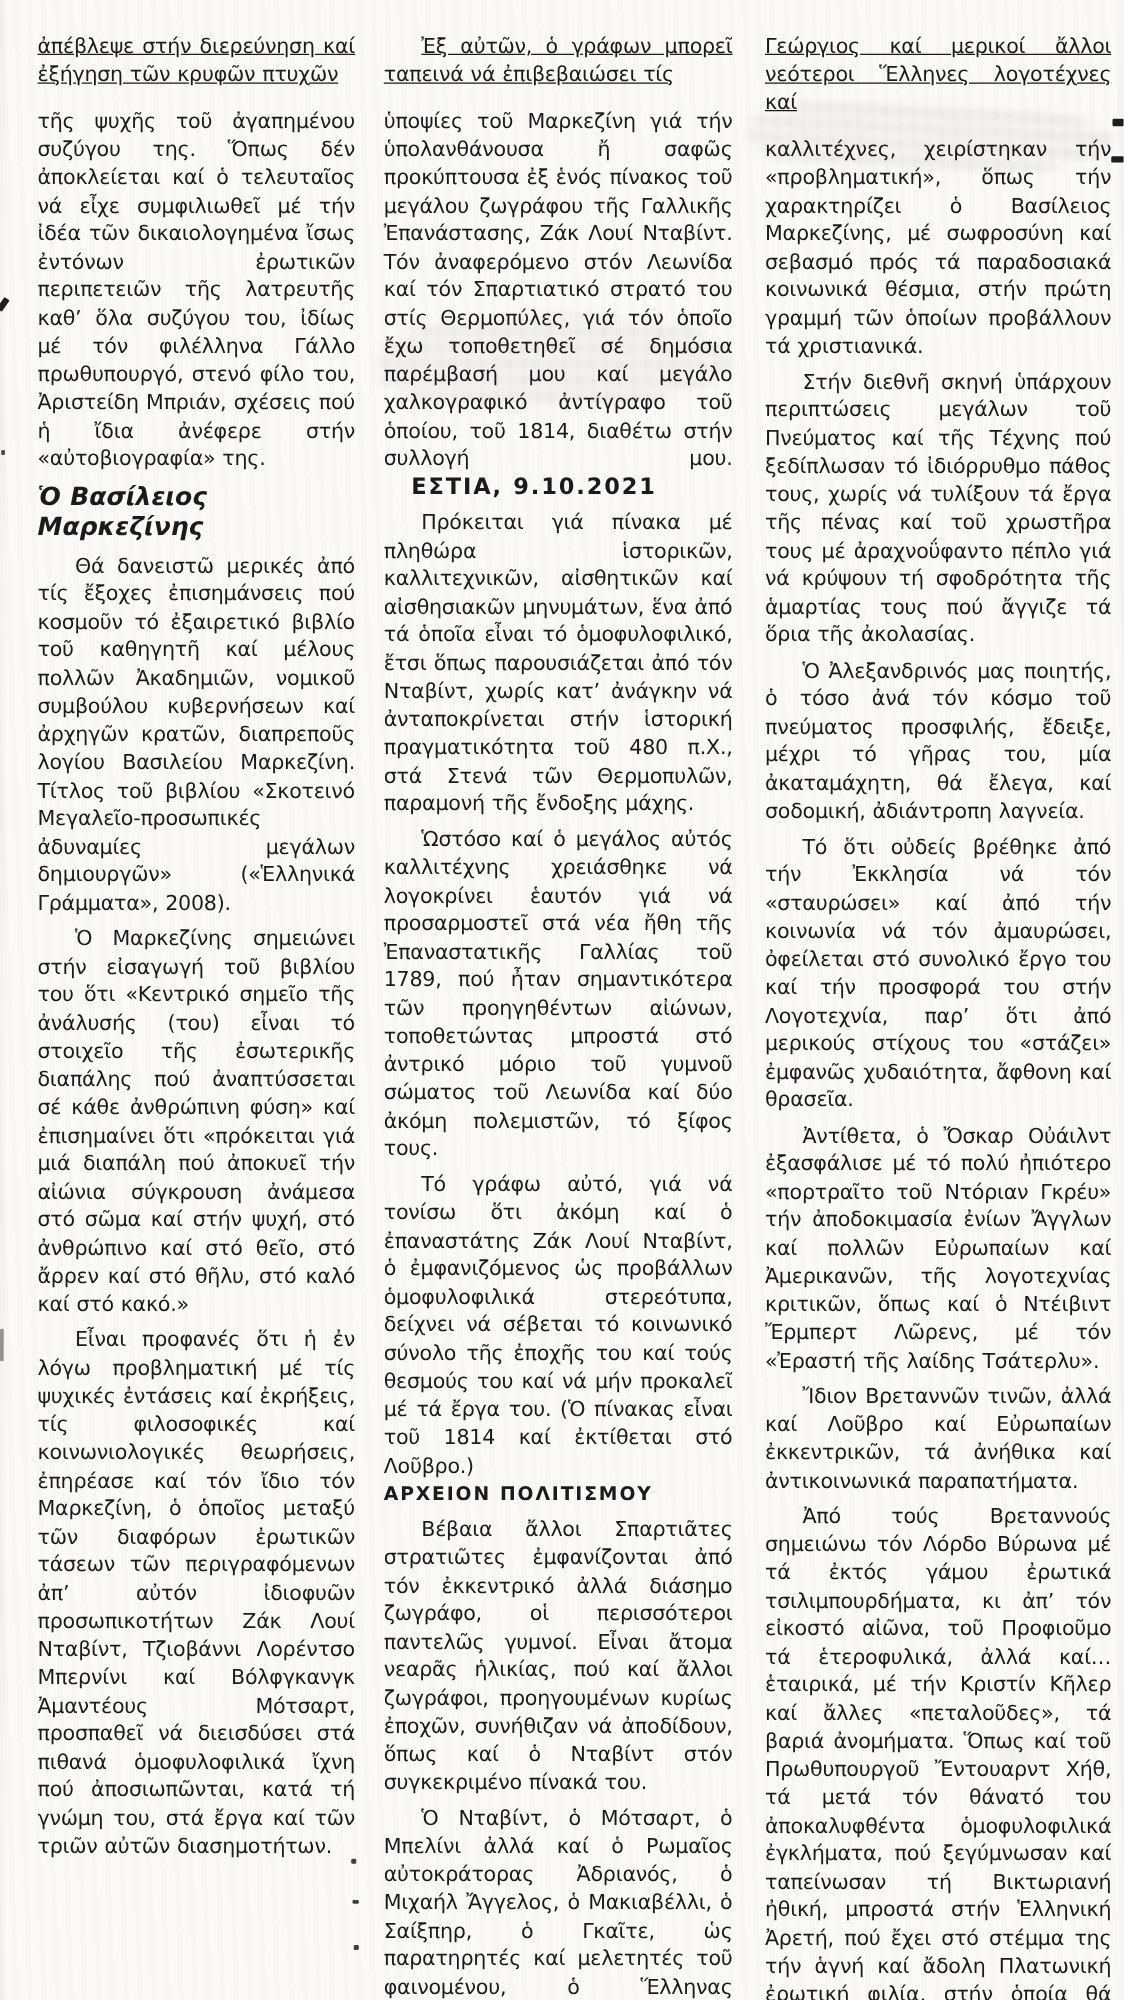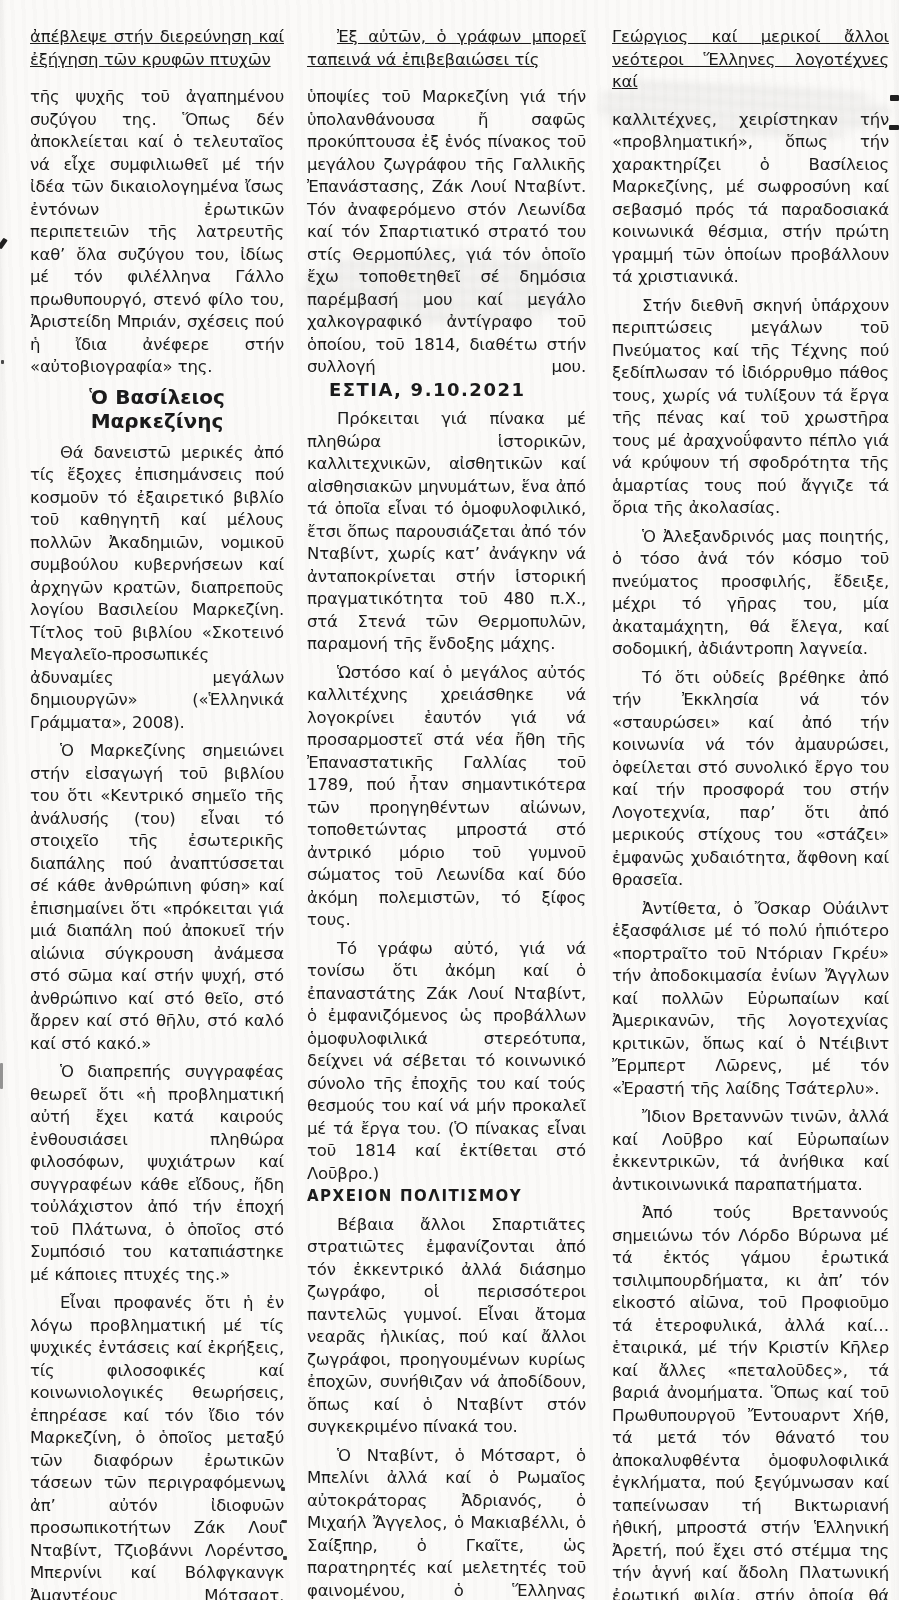--- a/index.html
+++ b/index.html
@@ -28,22 +28,22 @@
   #col2 { left:307px; width:279px; }
   #col3 { left:612px; width:277px; }
 
   .column p { margin:0 0 6px 0; }
   .column p.indent   { text-indent:30px; }
   .column p.noindent { text-indent:0; }
   .column p.fragment { margin-bottom:15px;text-decoration:underline; }
 
   .column h2.heading {
     font-size:20px; line-height:24px;
-    font-weight:bold; 
-    text-align:center;
+    font-weight:bold; font-style:italic;
+    text-align:left;
     letter-spacing:0;
     margin:6px 0 9px 0;
   }
 
   .inline-label {
     font-weight:bold; font-style:normal;
     white-space:nowrap;
     display:inline-block;
     text-indent:0;
   }
@@ -89,21 +89,20 @@
 <div class="mark" id="mark-gutter-1"></div>
 <div class="mark" id="mark-gutter-2"></div>
 <div class="mark" id="mark-gutter-3"></div>
 
 <div class="column" id="col1">
     <p class="noindent fragment">ἀπέβλεψε στήν διερεύνηση καί ἐξήγηση τῶν κρυφῶν πτυχῶν</p>
     <p class="noindent">τῆς ψυχῆς τοῦ ἀγαπημένου συζύγου της. Ὅπως δέν ἀποκλείεται καί ὁ τελευταῖος νά εἶχε συμφιλιωθεῖ μέ τήν ἰδέα τῶν δικαιολογημένα ἴσως ἐντόνων ἐρωτικῶν περιπετειῶν τῆς λατρευτῆς καθ’ ὅλα συζύγου του, ἰδίως μέ τόν φιλέλληνα Γάλλο πρωθυπουργό, στενό φίλο του, Ἀριστείδη Μπριάν, σχέσεις πού ἡ ἴδια ἀνέφερε στήν «αὐτοβιογραφία» της.</p>
     <h2 class="heading">Ὁ Βασίλειος Μαρκεζίνης</h2>
     <p class="indent">Θά δανειστῶ μερικές ἀπό τίς ἔξοχες ἐπισημάνσεις πού κοσμοῦν τό ἐξαιρετικό βιβλίο τοῦ καθηγητῆ καί μέλους πολλῶν Ἀκαδημιῶν, νομικοῦ συμβούλου κυβερνήσεων καί ἀρχηγῶν κρατῶν, διαπρεποῦς λογίου Βασιλείου Μαρκεζίνη. Τίτλος τοῦ βιβλίου «Σκοτεινό Μεγαλεῖο-προσωπικές ἀδυναμίες μεγάλων δημιουργῶν» («Ἑλληνικά Γράμματα», 2008).</p>
     <p class="indent">Ὁ Μαρκεζίνης σημειώνει στήν εἰσαγωγή τοῦ βιβλίου του ὅτι «Κεντρικό σημεῖο τῆς ἀνάλυσής (του) εἶναι τό στοιχεῖο τῆς ἐσωτερικῆς διαπάλης πού ἀναπτύσσεται σέ κάθε ἀνθρώπινη φύση» καί ἐπισημαίνει ὅτι «πρόκειται γιά μιά διαπάλη πού ἀποκυεῖ τήν αἰώνια σύγκρουση ἀνάμεσα στό σῶμα καί στήν ψυχή, στό ἀνθρώπινο καί στό θεῖο, στό ἄρρεν καί στό θῆλυ, στό καλό καί στό κακό.»</p>
-    <p class="indent">Ὁ διαπρεπής συγγραφέας θεωρεῖ ὅτι «ἡ προβληματική αὐτή ἔχει κατά καιρούς ἐνθουσιάσει πληθώρα φιλοσόφων, ψυχιάτρων καί συγγραφέων κάθε εἴδους, ἤδη τοὐλάχιστον ἀπό τήν ἐποχή τοῦ Πλάτωνα, ὁ ὁποῖος στό Συμπόσιό του καταπιάστηκε μέ κάποιες πτυχές της.»</p>
     <p class="indent">Εἶναι προφανές ὅτι ἡ ἐν λόγω προβληματική μέ τίς ψυχικές ἐντάσεις καί ἐκρήξεις, τίς φιλοσοφικές καί κοινωνιολογικές θεωρήσεις, ἐπηρέασε καί τόν ἴδιο τόν Μαρκεζίνη, ὁ ὁποῖος μεταξύ τῶν διαφόρων ἐρωτικῶν τάσεων τῶν περιγραφόμενων ἀπ’ αὐτόν ἰδιοφυῶν προσωπικοτήτων Ζάκ Λουί Νταβίντ, Τζιοβάννι Λορέντσο Μπερνίνι καί Βόλφγκανγκ Ἀμαντέους Μότσαρτ, προσπαθεῖ νά διεισδύσει στά πιθανά ὁμοφυλοφιλικά ἴχνη πού ἀποσιωπῶνται, κατά τή γνώμη του, στά ἔργα καί τῶν τριῶν αὐτῶν διασημοτήτων.</p>
   </div>
 <div class="column" id="col2">
     <p class="indent fragment">Ἐξ αὐτῶν, ὁ γράφων μπορεῖ ταπεινά νά ἐπιβεβαιώσει τίς</p>
     <p class="noindent">ὑποψίες τοῦ Μαρκεζίνη γιά τήν ὑπολανθάνουσα ἤ σαφῶς προκύπτουσα ἐξ ἑνός πίνακος τοῦ μεγάλου ζωγράφου τῆς Γαλλικῆς Ἐπανάστασης, Ζάκ Λουί Νταβίντ. Τόν ἀναφερόμενο στόν Λεωνίδα καί τόν Σπαρτιατικό στρατό του στίς Θερμοπύλες, γιά τόν ὁποῖο ἔχω τοποθετηθεῖ σέ δημόσια παρέμβασή μου καί μεγάλο χαλκογραφικό ἀντίγραφο τοῦ ὁποίου, τοῦ 1814, διαθέτω στήν συλλογή μου.<b class="inline-label credit">ΕΣΤΙΑ, 9.10.2021</b></p>
     <p class="indent">Πρόκειται γιά πίνακα μέ πληθώρα ἱστορικῶν, καλλιτεχνικῶν, αἰσθητικῶν καί αἰσθησιακῶν μηνυμάτων, ἕνα ἀπό τά ὁποῖα εἶναι τό ὁμοφυλοφιλικό, ἔτσι ὅπως παρουσιάζεται ἀπό τόν Νταβίντ, χωρίς κατ’ ἀνάγκην νά ἀνταποκρίνεται στήν ἱστορική πραγματικότητα τοῦ 480 π.Χ., στά Στενά τῶν Θερμοπυλῶν, παραμονή τῆς ἔνδοξης μάχης.</p>
     <p class="indent">Ὡστόσο καί ὁ μεγάλος αὐτός καλλιτέχνης χρειάσθηκε νά λογοκρίνει ἑαυτόν γιά νά προσαρμοστεῖ στά νέα ἤθη τῆς Ἐπαναστατικῆς Γαλλίας τοῦ 1789, πού ἦταν σημαντικότερα τῶν προηγηθέντων αἰώνων, τοποθετώντας μπροστά στό ἀντρικό μόριο τοῦ γυμνοῦ σώματος τοῦ Λεωνίδα καί δύο ἀκόμη πολεμιστῶν, τό ξίφος τους.</p>
     <p class="indent">Τό γράφω αὐτό, γιά νά τονίσω ὅτι ἀκόμη καί ὁ ἐπαναστάτης Ζάκ Λουί Νταβίντ, ὁ ἐμφανιζόμενος ὡς προβάλλων ὁμοφυλοφιλικά στερεότυπα, δείχνει νά σέβεται τό κοινωνικό σύνολο τῆς ἐποχῆς του καί τούς θεσμούς του καί νά μήν προκαλεῖ μέ τά ἔργα του. (Ὁ πίνακας εἶναι τοῦ 1814 καί ἐκτίθεται στό Λοῦβρο.)<b class="inline-label archive">ΑΡΧΕΙΟΝ ΠΟΛΙΤΙΣΜΟΥ</b></p>
     <p class="indent">Βέβαια ἄλλοι Σπαρτιᾶτες στρατιῶτες ἐμφανίζονται ἀπό τόν ἐκκεντρικό ἀλλά διάσημο ζωγράφο, οἱ περισσότεροι παντελῶς γυμνοί. Εἶναι ἄτομα νεαρᾶς ἡλικίας, πού καί ἄλλοι ζωγράφοι, προηγουμένων κυρίως ἐποχῶν, συνήθιζαν νά ἀποδίδουν, ὅπως καί ὁ Νταβίντ στόν συγκεκριμένο πίνακά του.</p>
     <p class="indent">Ὁ Νταβίντ, ὁ Μότσαρτ, ὁ Μπελίνι ἀλλά καί ὁ Ρωμαῖος αὐτοκράτορας Ἀδριανός, ὁ Μιχαήλ Ἄγγελος, ὁ Μακιαβέλλι, ὁ Σαίξπηρ, ὁ Γκαῖτε, ὡς παρατηρητές καί μελετητές τοῦ φαινομένου, ὁ Ἕλληνας πρίγκηπας</p>

